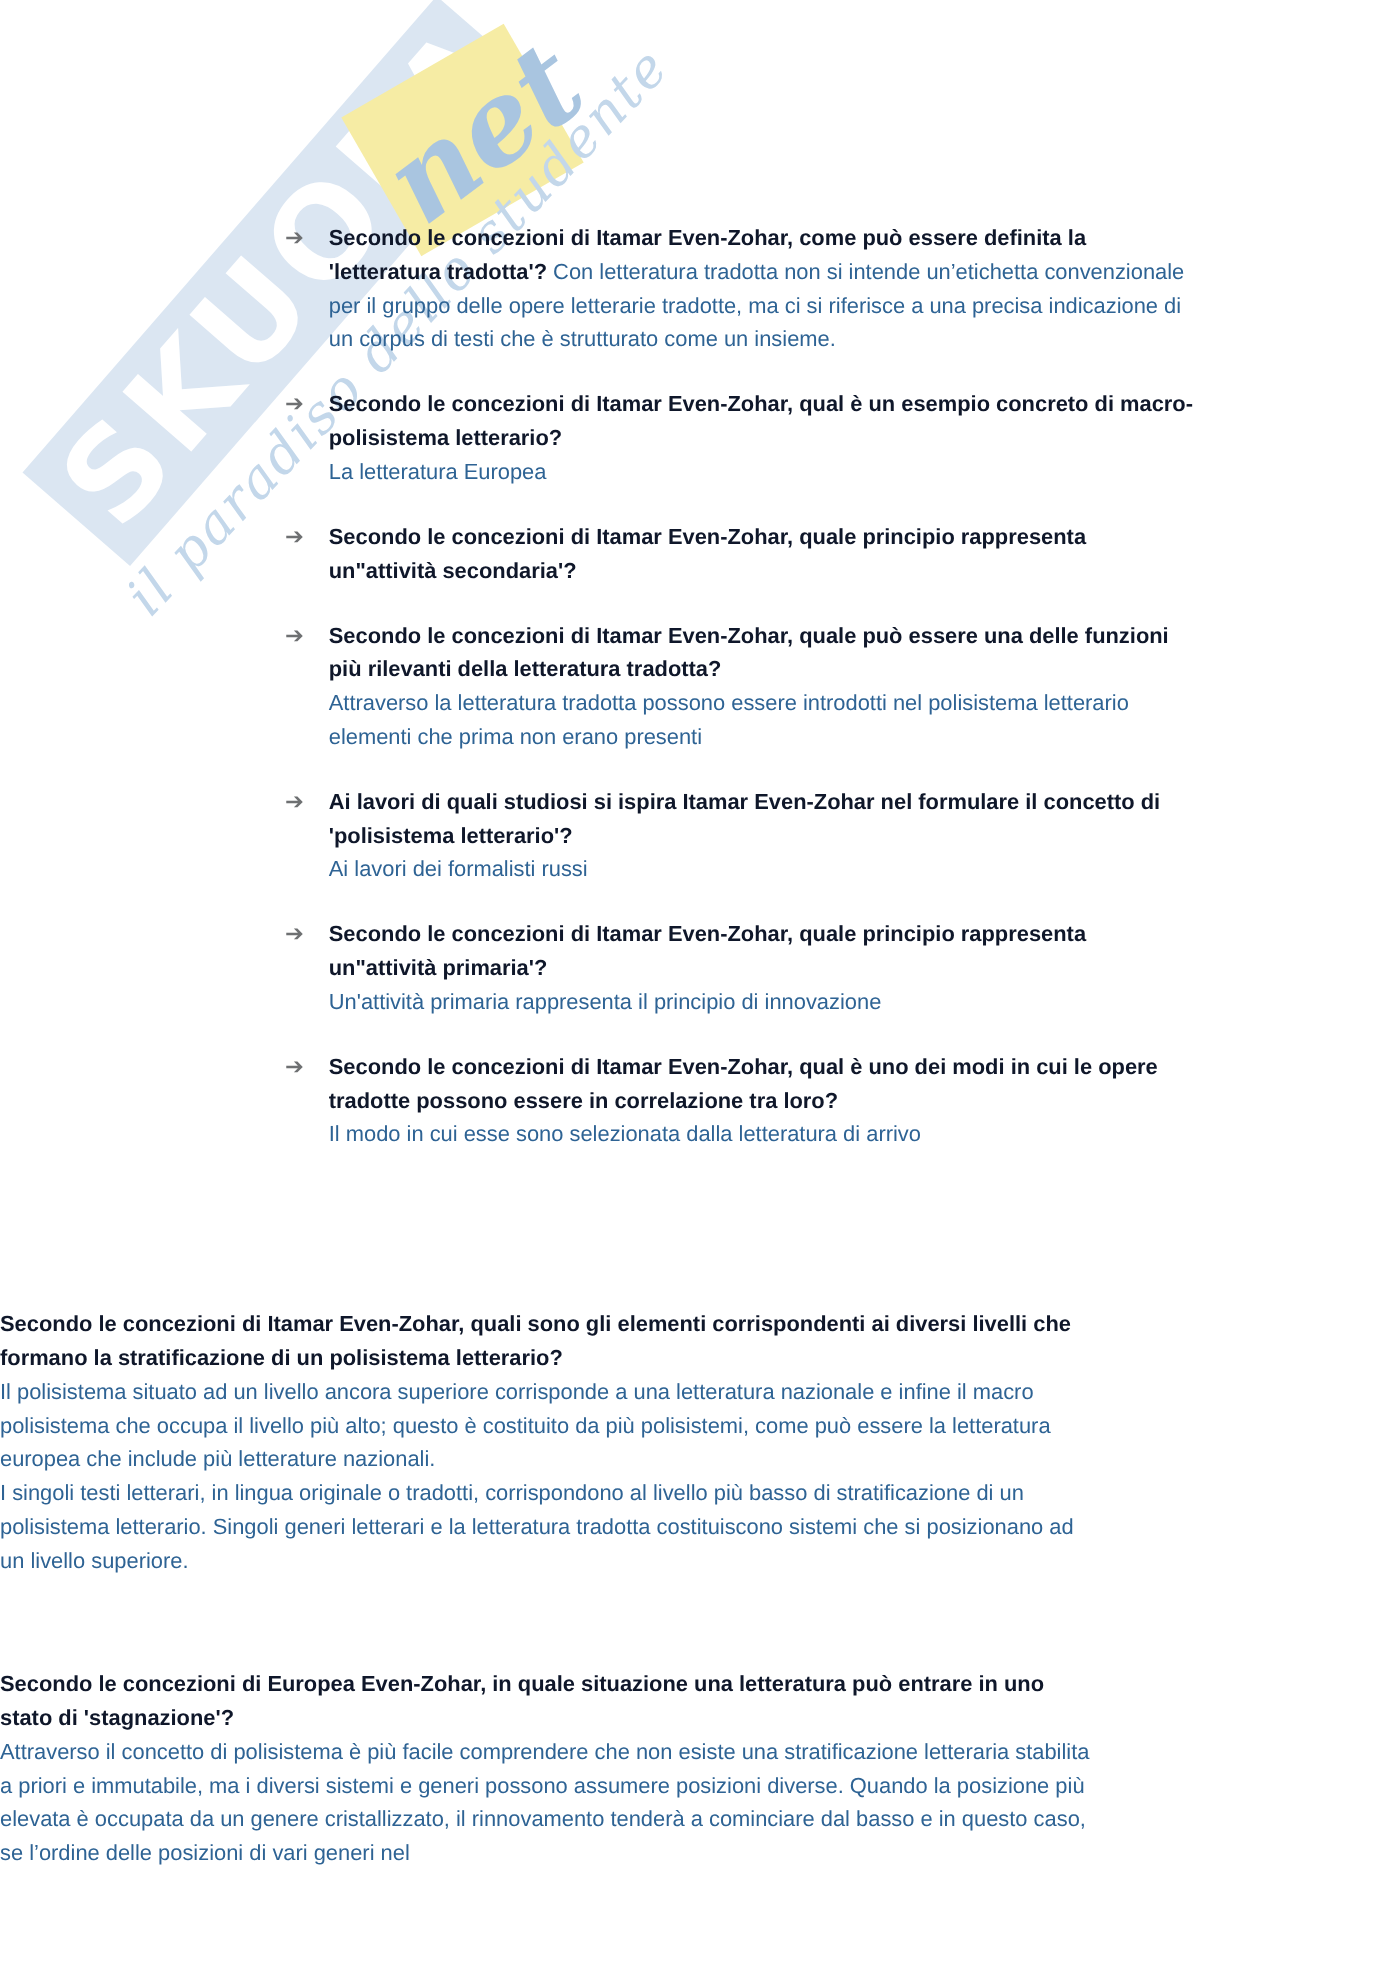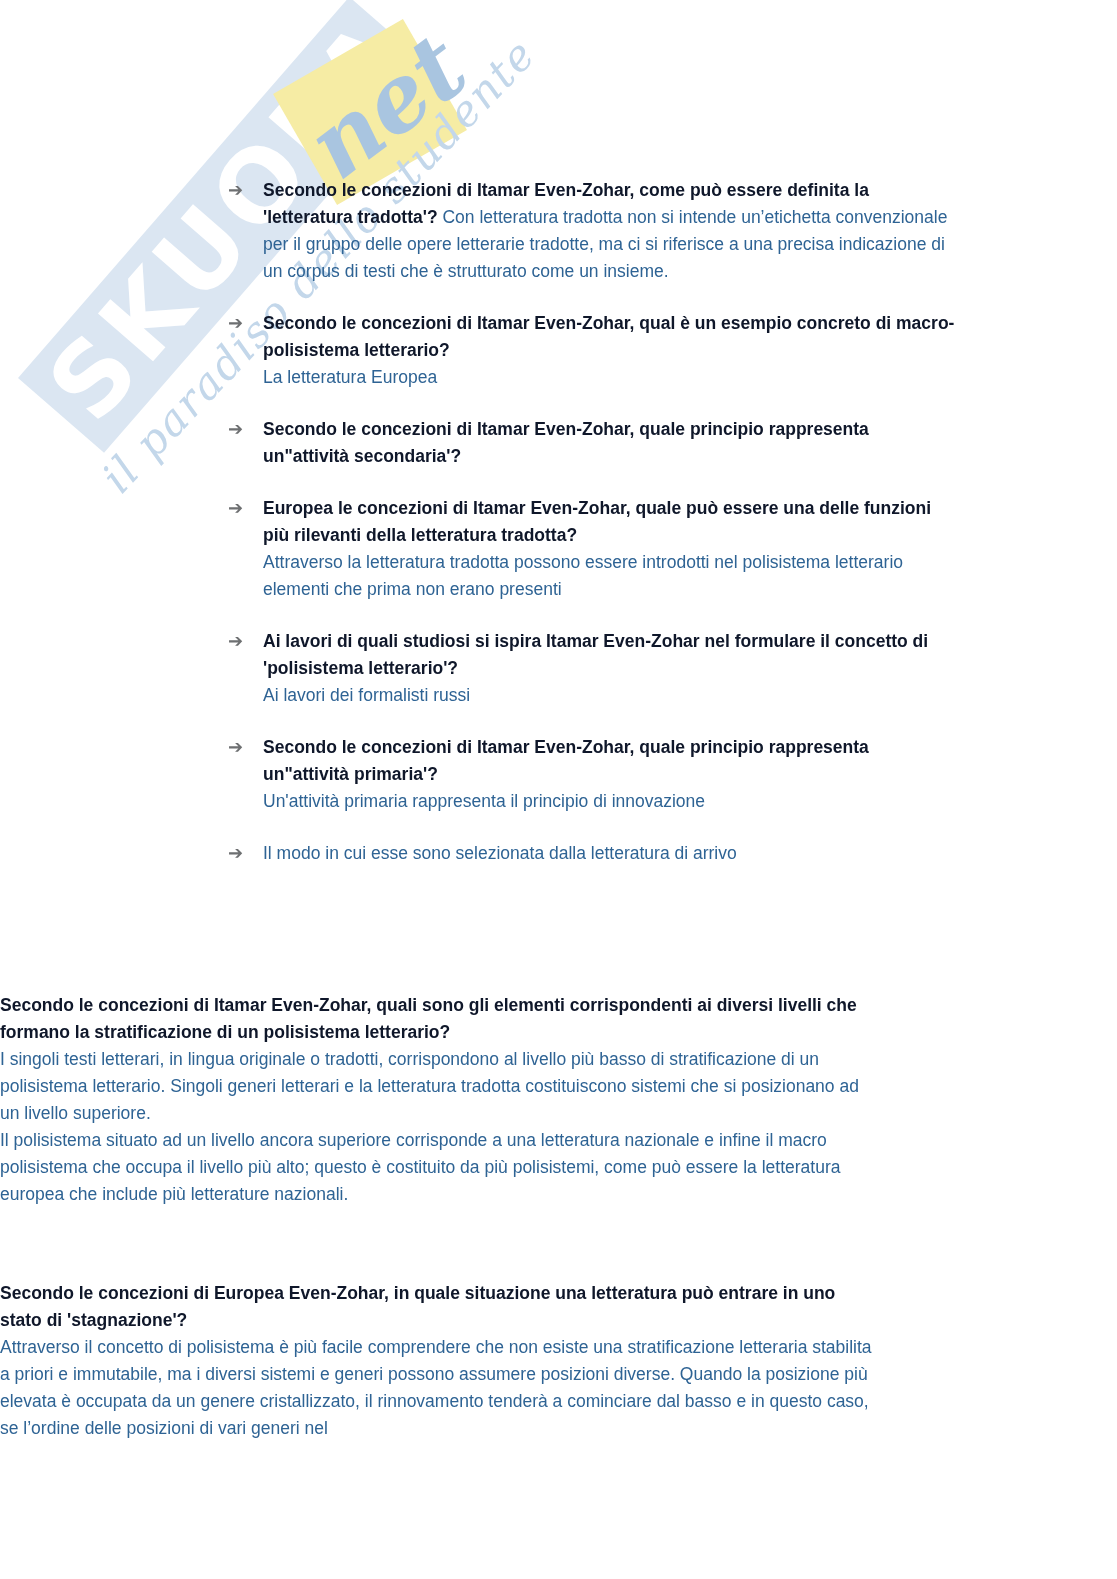--- a/index.html
+++ b/index.html
@@ -105,21 +105,21 @@
       <div class="qa-item">
         <span class="arrow">➔</span>
         <div class="qa-text">
           <div class="q">Secondo le concezioni di Itamar Even-Zohar, quale principio rappresenta un"attività secondaria'?</div>
         </div>
       </div>
 
       <div class="qa-item">
         <span class="arrow">➔</span>
         <div class="qa-text">
-          <div class="q">Europea le concezioni di Itamar Even-Zohar, quale può essere una delle funzioni più rilevanti della letteratura tradotta?</div>
+          <div class="q">Secondo le concezioni di Itamar Even-Zohar, quale può essere una delle funzioni più rilevanti della letteratura tradotta?</div>
           <div class="a">Attraverso la letteratura tradotta possono essere introdotti nel polisistema letterario elementi che prima non erano presenti</div>
         </div>
       </div>
 
       <div class="qa-item">
         <span class="arrow">➔</span>
         <div class="qa-text">
           <div class="q">Ai lavori di quali studiosi si ispira Itamar Even-Zohar nel formulare il concetto di 'polisistema letterario'?</div>
           <div class="a">Ai lavori dei formalisti russi</div>
         </div>
@@ -129,32 +129,33 @@
         <span class="arrow">➔</span>
         <div class="qa-text">
           <div class="q">Secondo le concezioni di Itamar Even-Zohar, quale principio rappresenta un"attività primaria'?</div>
           <div class="a">Un'attività primaria rappresenta il principio di innovazione</div>
         </div>
       </div>
 
       <div class="qa-item">
         <span class="arrow">➔</span>
         <div class="qa-text">
+          <div class="q">Secondo le concezioni di Itamar Even-Zohar, qual è uno dei modi in cui le opere tradotte possono essere in correlazione tra loro?</div>
           <div class="a">Il modo in cui esse sono selezionata dalla letteratura di arrivo</div>
         </div>
       </div>
 
     </div>
 
     <div class="sections">
 
       <div class="section">
         <div class="q">Secondo le concezioni di Itamar Even-Zohar, quali sono gli elementi corrispondenti ai diversi livelli che formano la stratificazione di un polisistema letterario?</div>
+        <div class="a">Il polisistema situato ad un livello ancora superiore corrisponde a una letteratura nazionale e infine il macro polisistema  che occupa il livello più alto;  questo è costituito da più polisistemi, come può essere la letteratura europea che include più letterature nazionali.</div>
         <div class="a">I singoli testi letterari, in lingua originale o tradotti, corrispondono al livello più basso di stratificazione di un polisistema letterario. Singoli generi letterari e la letteratura tradotta costituiscono sistemi che si posizionano ad un livello superiore.</div>
-        <div class="a">Il polisistema situato ad un livello ancora superiore corrisponde a una letteratura nazionale e infine il macro polisistema  che occupa il livello più alto;  questo è costituito da più polisistemi, come può essere la letteratura europea che include più letterature nazionali.</div>
       </div>
 
       <div class="section section-b">
         <div class="q">Secondo le concezioni di Europea Even-Zohar, in quale situazione una letteratura può entrare in uno stato di 'stagnazione'?</div>
         <div class="a">Attraverso il concetto di polisistema è più facile comprendere che non esiste una stratificazione letteraria stabilita a priori e immutabile, ma i diversi sistemi e generi possono assumere posizioni diverse. Quando la posizione più elevata è occupata da un genere cristallizzato, il rinnovamento tenderà a cominciare dal basso e in questo caso, se l’ordine delle posizioni di vari generi nel</div>
       </div>
 
     </div>
 
   </div>

